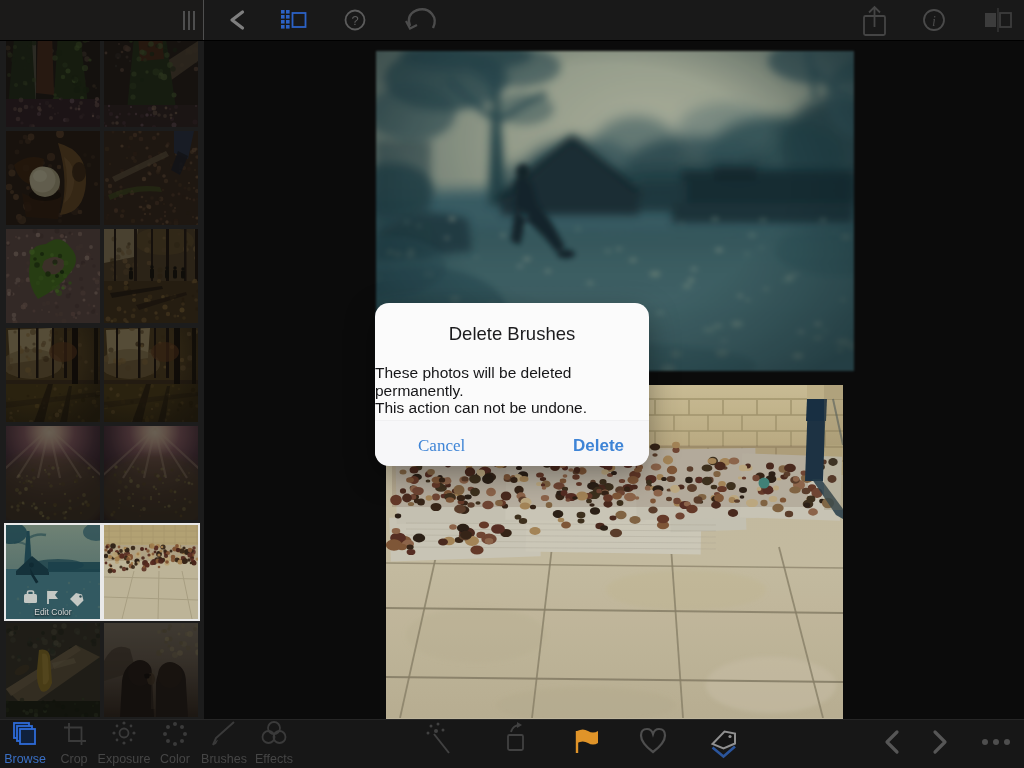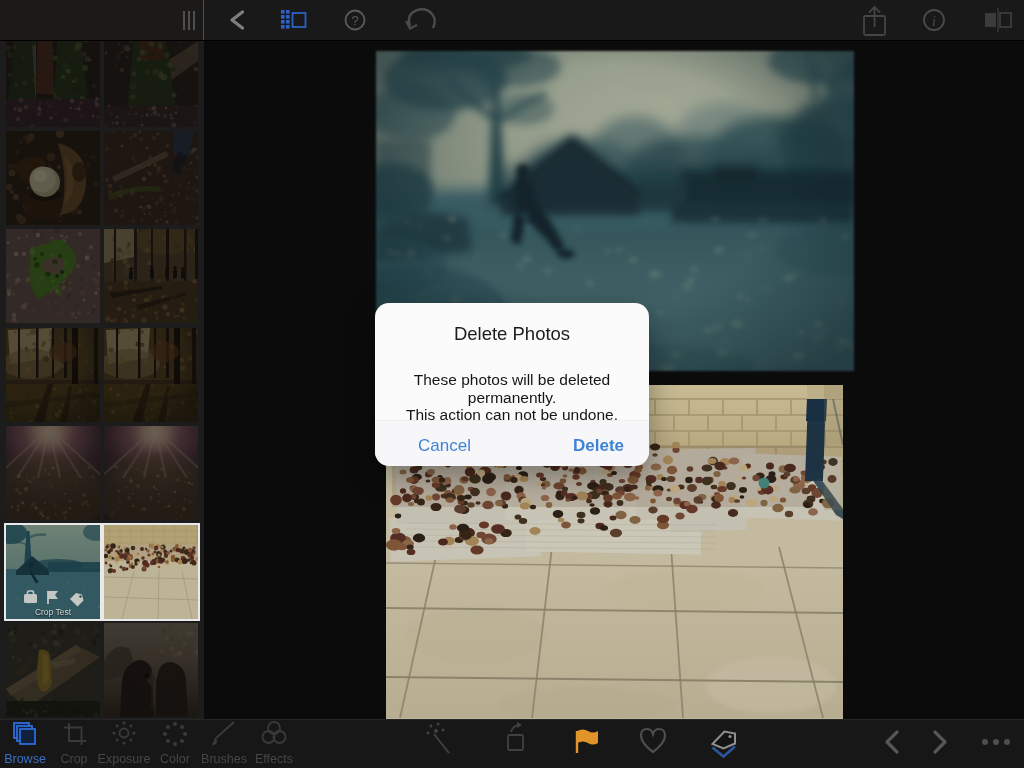--- a/index.html
+++ b/index.html
@@ -23,21 +23,21 @@
   
   #main{left:204px;top:41px;width:820px;height:678px;background:#0b0b0b;}
   #photo1{left:376px;top:51px;width:478px;height:320px;overflow:hidden;filter:brightness(0.88) saturate(0.82) blur(0.8px);}
   #photo2{left:386px;top:385px;width:457px;height:334px;overflow:hidden;background:#c9bfa0;filter:brightness(0.95) saturate(0.88);}
   
   #botbar{left:0;top:719px;width:1024px;height:49px;background:#171717;border-top:1px solid #262626;}
   
   #modal{left:375px;top:303px;width:274px;height:162px;background:#fbfbfb;border-radius:14px;
      box-shadow:0 10px 30px rgba(0,0,0,0.35);}
   #modal h1{margin:0;padding-top:20px;text-align:center;font-size:18.5px;font-weight:500;color:#1c1c1e;}
-  #modal .msg{margin-top:26px;text-align:center;font-size:15.5px;color:#161618;line-height:17.5px;}
+  #modal .msg{margin-top:19px;text-align:left;font-size:15.5px;color:#161618;line-height:17.5px;}
   .mbtn{position:absolute;font-size:17px;color:#3e84d6;}
 </style>
 </head>
 <body>
 <div id="stage">
 
   <div class="abs" id="main"></div>
 
   <div class="abs" id="photo1"><svg width="478" height="320" viewBox="0 0 478 320">
         <defs>
@@ -2077,21 +2077,21 @@
           <path d="M16 94 L18 58 Q20 40 36 38 Q48 38 48 54 L50 94 Z" fill="#241c16"></path>
           <path d="M52 94 L52 60 Q54 42 68 40 Q82 42 82 60 L84 94 Z" fill="#2a201a"></path>
           <ellipse cx="36" cy="50" rx="12" ry="13" fill="#281f18"></ellipse>
           <ellipse cx="66" cy="52" rx="12" ry="13" fill="#2e241c"></ellipse>
           <path d="M47 46 L51 46 L51 86 L47 86 Z" fill="#6b5a44" fill-opacity="0.3"></path>
           <ellipse cx="47" cy="56" rx="4" ry="6" fill="#54422e" fill-opacity="0.85"></ellipse>
           <circle cx="43" cy="53" r="2.6" fill="#16100c"></circle>
           <path d="M40 52 L47 52" stroke="#16100c" stroke-width="1.4"></path>
           <rect width="94" height="94" fill="#181008" fill-opacity="0.15"></rect>
         </svg><div class="dim"></div></div>
-<div style="position:absolute;left:6px;top:566px;width:94px;text-align:center;color:#d6d6d6;font-size:8.5px;text-shadow:0 1px 2px rgba(0,0,0,.8);">Crop Test</div>
+<div style="position:absolute;left:6px;top:566px;width:94px;text-align:center;color:#d6d6d6;font-size:8.5px;text-shadow:0 1px 2px rgba(0,0,0,.8);">Edit Color</div>
     </div>
 
   <div class="abs" id="topbar"></div>
   <div class="abs" id="topbar-left"></div>
   <div class="abs" id="tb-divider"></div>
   <div class="abs" id="topbar-bottom"></div>
   <div class="abs grip" style="left:183px;"></div>
   <div class="abs grip" style="left:188px;"></div>
   <div class="abs grip" style="left:193px;"></div>
   <svg class="abs" style="left:0;top:0" width="1024" height="40">
@@ -2208,19 +2208,19 @@
  <path d="M897 16 L887 26 L897 36" stroke="#565656" stroke-width="3.2" fill="none" stroke-linecap="round" stroke-linejoin="round"></path>
  <path d="M935 16 L945 26 L935 36" stroke="#565656" stroke-width="3.2" fill="none" stroke-linecap="round" stroke-linejoin="round"></path>
 
  <circle cx="985" cy="26" r="3" fill="#4e4e4e"></circle>
       <circle cx="996" cy="26" r="3" fill="#4e4e4e"></circle>
       <circle cx="1007" cy="26" r="3" fill="#4e4e4e"></circle>
 </svg>
 
   <div class="abs" id="modal">
     <div style="position:absolute;left:0;top:117px;width:100%;height:45px;background:#f7f7f9;border-radius:0 0 14px 14px;border-top:1px solid #f0f0f2;"></div>
-    <h1>Delete Photos</h1>
+    <h1>Delete Brushes</h1>
     <div class="msg">These photos will be deleted<br>permanently.<br>This action can not be undone.</div>
-    <div class="mbtn" style="left:43px;top:133px;">Cancel</div>
+    <div class="mbtn" style="left:43px;top:133px;font-family:Liberation Serif, serif;">Cancel</div>
     <div class="mbtn" style="left:182px;top:133px;font-weight:bold;margin-left:16px;">Delete</div>
   </div>
 
 </div>
 
 </body></html>

